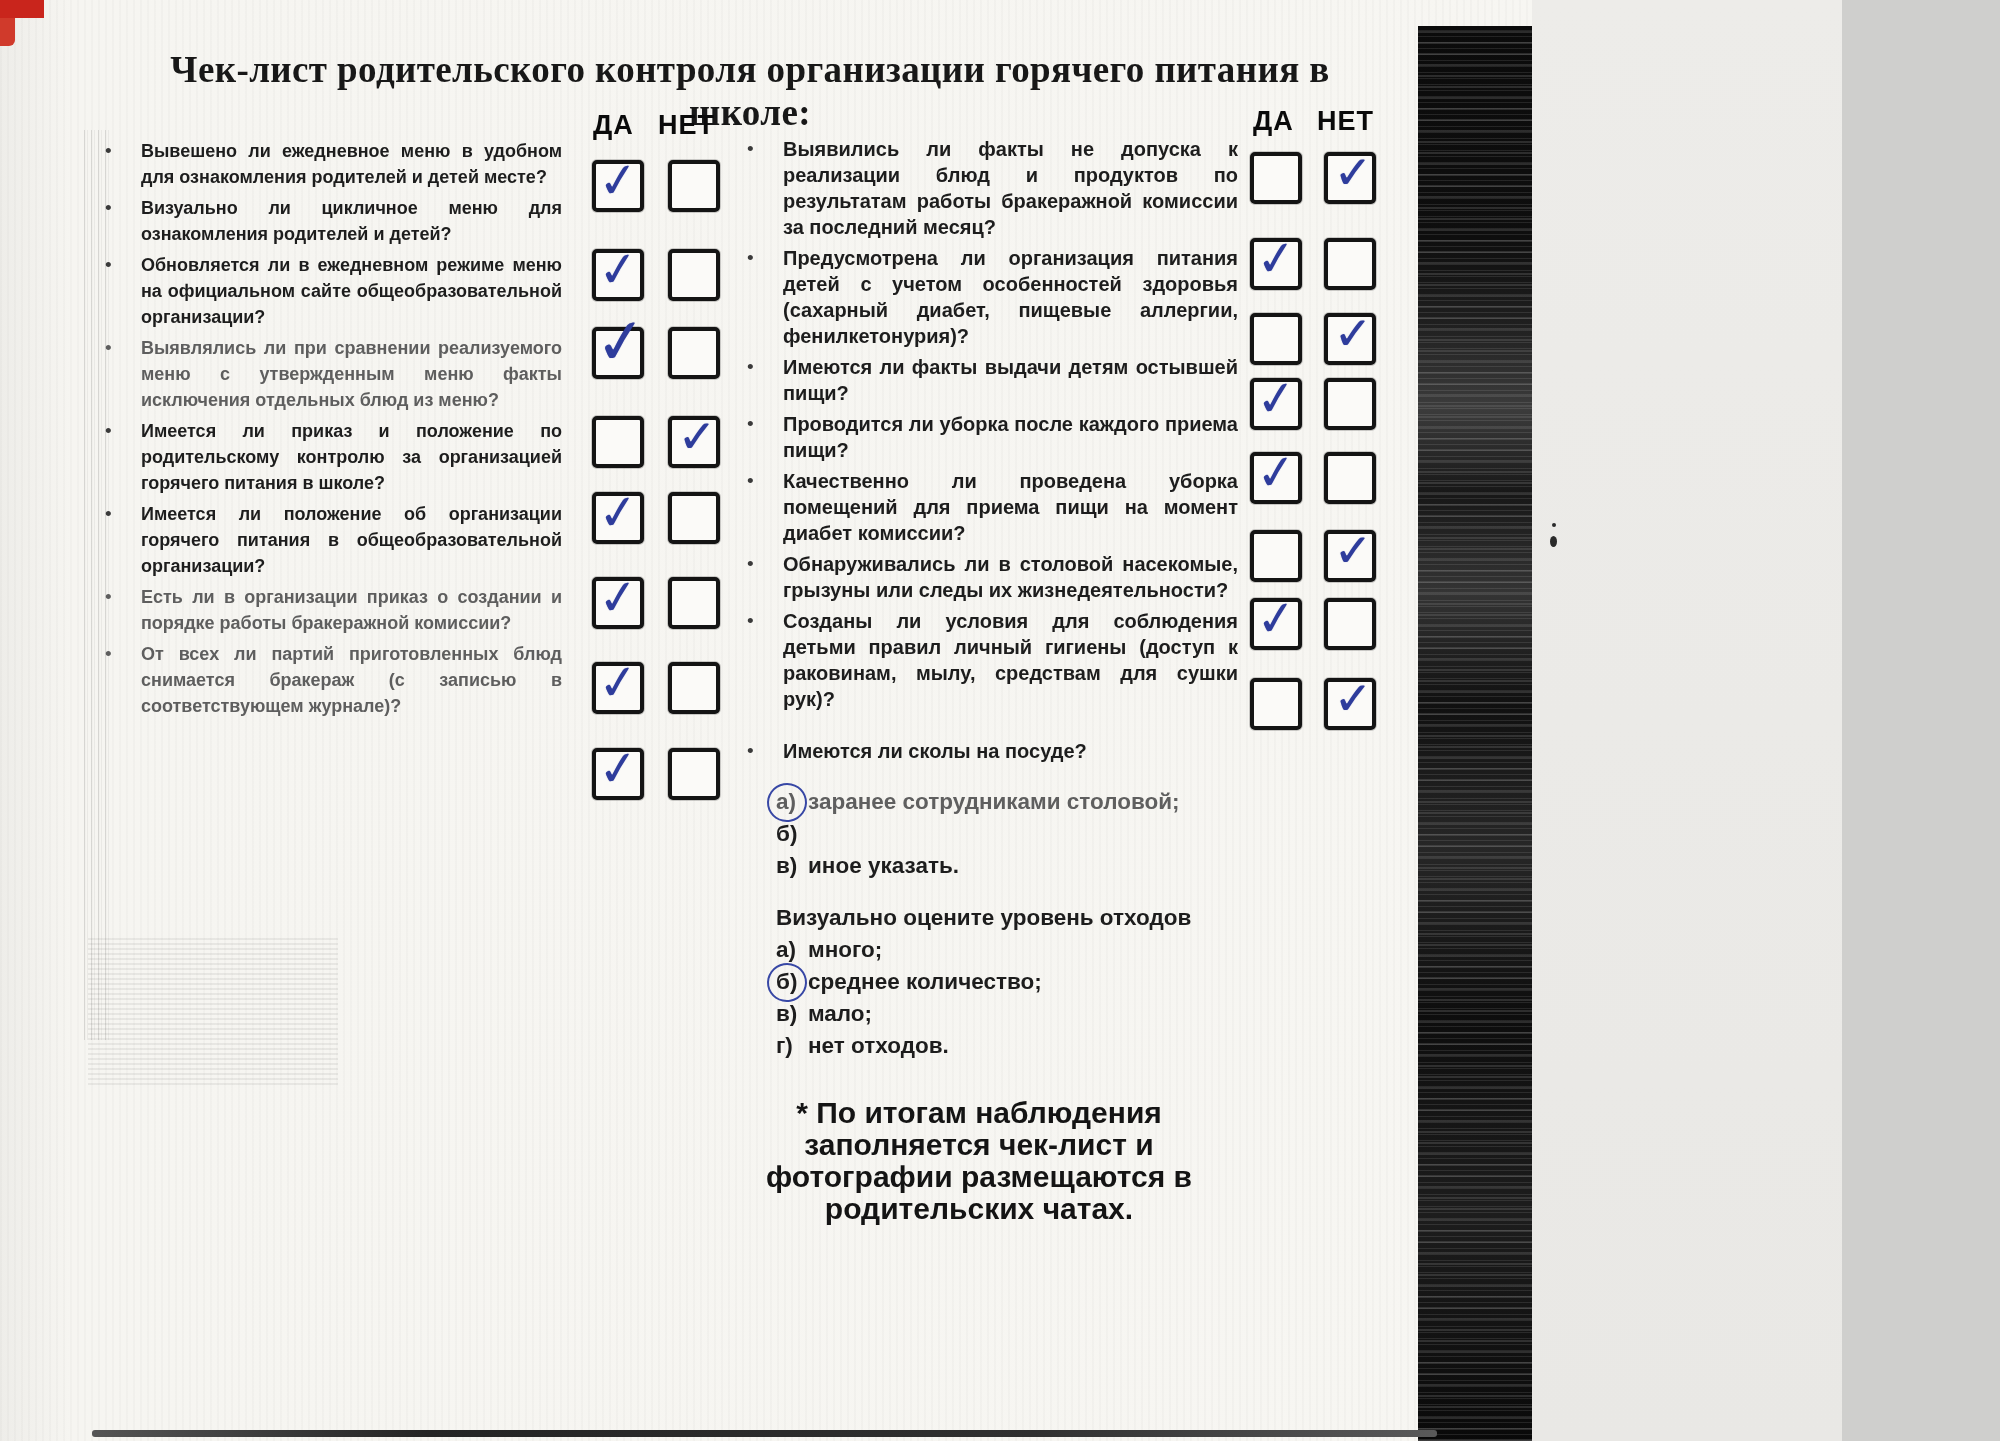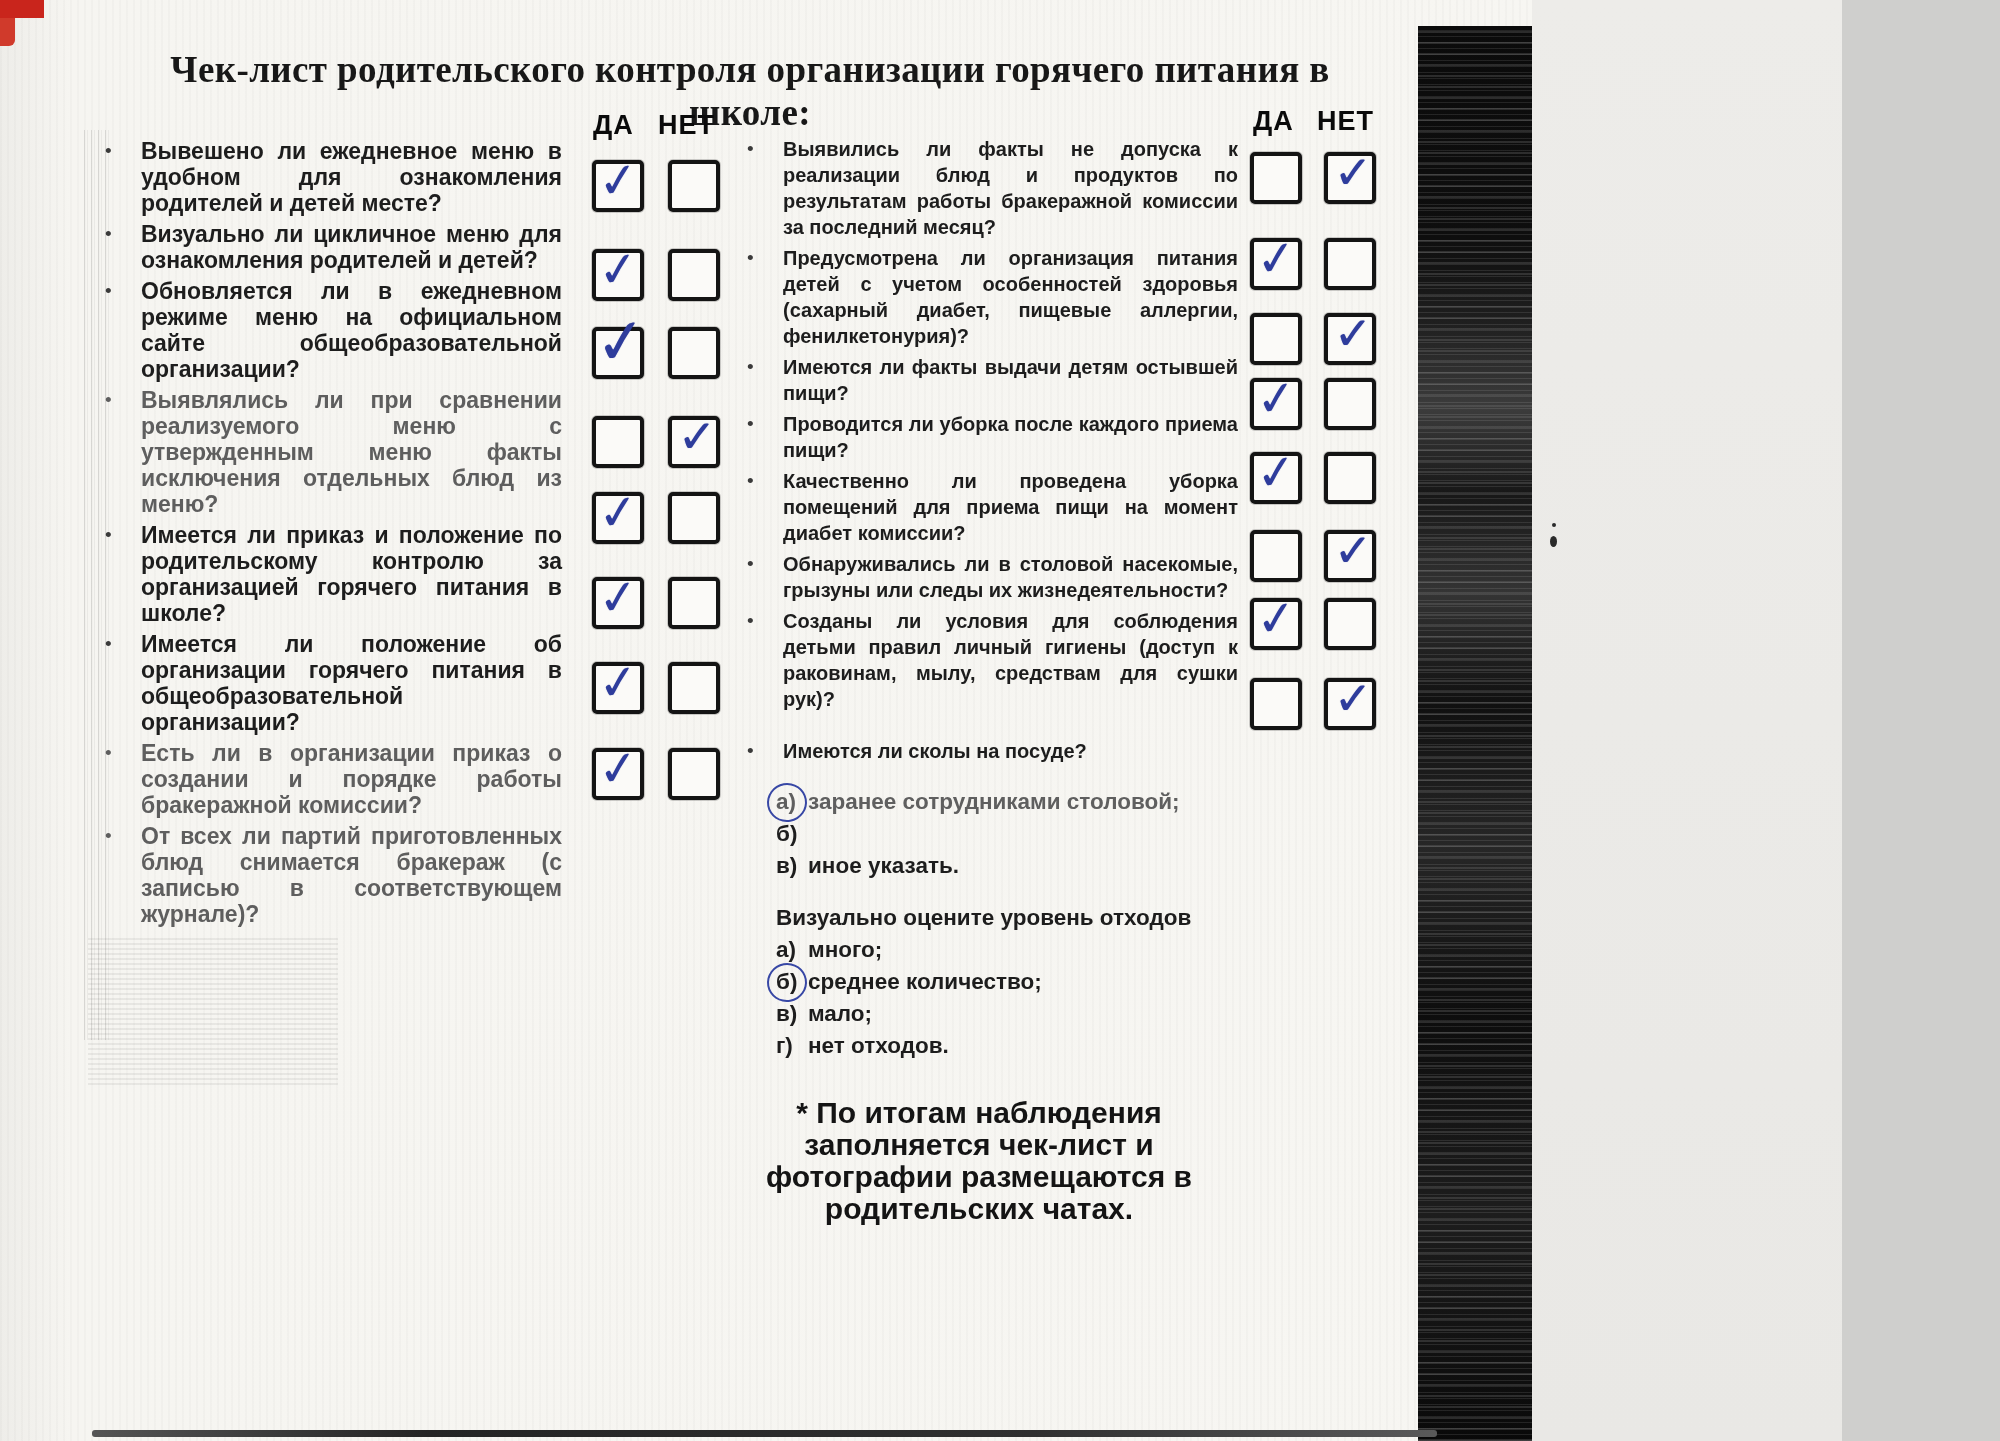--- a/index.html
+++ b/index.html
@@ -20,21 +20,21 @@
     text-align:center; font-family:"Liberation Serif", serif;
     font-size:37px; font-weight:600; color:#181818; letter-spacing:.4px;
   }
 
   
   .col-left { position:absolute; left:98px;  top:138px; width:464px; }
   .col-right{ position:absolute; left:740px; top:136px; width:498px; }
   .q{ display:flex; margin-bottom:5px; }
   .bullet{ flex:0 0 36px; width:36px; padding-left:7px; font-size:19px; color:#3a3a3a; line-height:26px; }
   .q-text{
-    flex:1; font-size:23px; line-height:26px; font-weight:700;
+    flex:1; font-size:18px; line-height:26px; font-weight:700;
     color:#1d1d1d; text-align:justify;
   }
   .col-right .q-text{ font-size:20px; }
   .q.muted .q-text, .q.muted .bullet{ color:#5e5e5e; }
   .q.sp{ margin-top:26px; }
 
   
   .hdr{
     position:absolute; font-size:27px; font-weight:800; color:#0a0a0a; letter-spacing:1px;
   }

